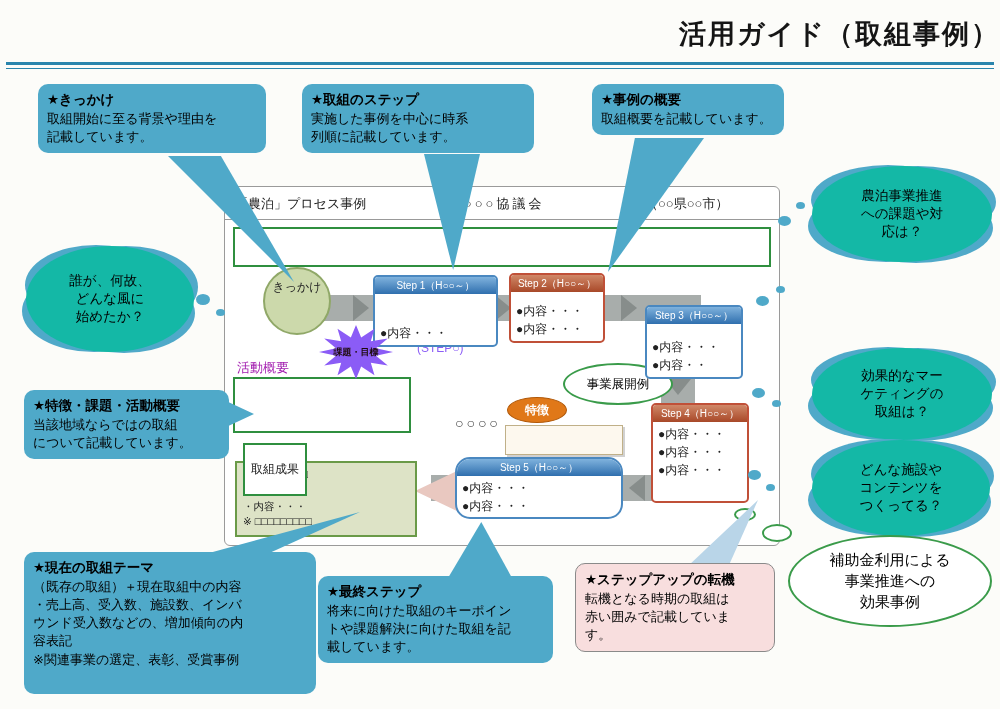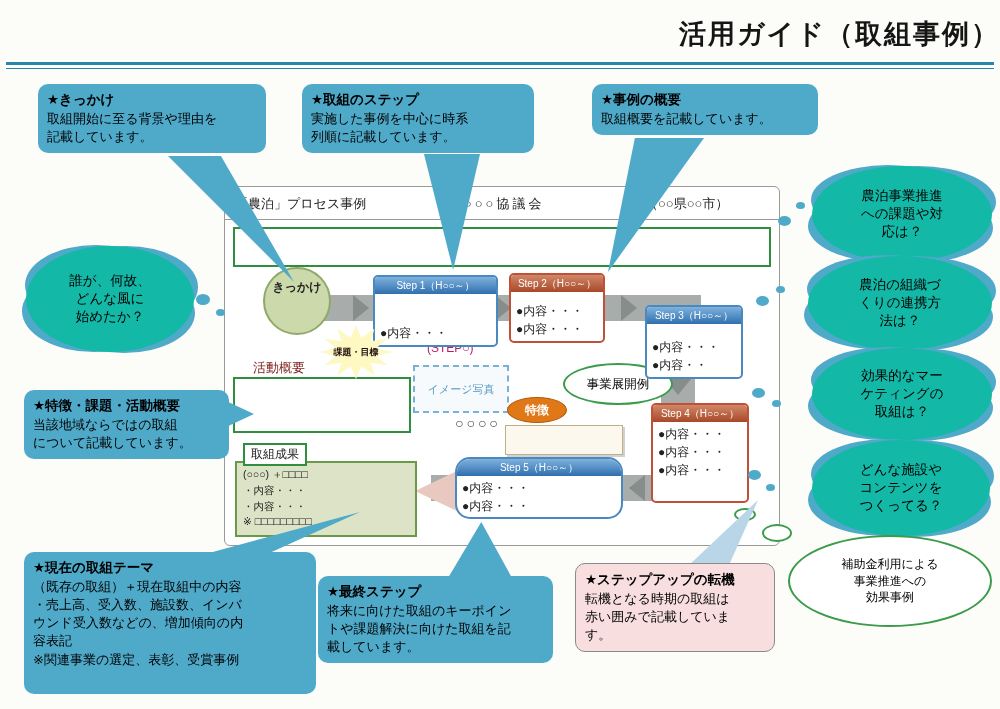--- a/index.html
+++ b/index.html
@@ -21,40 +21,40 @@
 .tail-kikkake { left:168px; top:156px; width:126px; height:126px; clip-path:polygon(0 0,42% 0,100% 100%); }
 .tail-steps   { left:424px; top:154px; width:56px;  height:116px; clip-path:polygon(0 0,100% 0,52% 100%); }
 .tail-gaiyo   { left:608px; top:138px; width:96px;  height:134px; clip-path:polygon(28% 0,100% 0,0 100%); }
 .tail-tokucho { left:224px; top:400px; width:30px;  height:28px;  clip-path:polygon(0 0,100% 50%,0 100%); }
 .tail-genzai  { left:198px; top:512px; width:162px; height:44px;  clip-path:polygon(0 100%,40% 100%,100% 0); }
 .tail-saishu  { left:448px; top:522px; width:64px;  height:56px;  clip-path:polygon(0 100%,100% 100%,52% 0); }
 .tail-stepup  { left:688px; top:500px; width:70px;  height:66px;  clip-path:polygon(0 100%,58% 100%,100% 0); background:#b9d5e8; }
 
 .co-kikkake { left:38px;  top:84px;  width:228px; }
 .co-steps   { left:302px; top:84px;  width:232px; }
-.co-gaiyo   { left:592px; top:84px;  width:226px; }
+.co-gaiyo   { left:592px; top:84px;  width:192px; }
 .co-tokucho { left:24px;  top:390px; width:205px; }
 .co-genzai  { left:24px;  top:552px; width:292px; height:142px; }
 .co-saishu  { left:318px; top:576px; width:235px; }
 .co-stepup  { left:575px; top:563px; width:200px; }
 
 
 .cloud { position:absolute; background:#14b8a6; border-radius:50%; display:flex; align-items:center; justify-content:center; text-align:center; font-size:13.5px; line-height:1.35; color:#000; z-index:4; white-space:pre-line;
   box-shadow: 16px -12px 0 -12px #4fa9c9, -16px 12px 0 -12px #4fa9c9, -14px -14px 0 -13px #4fa9c9, 14px 14px 0 -13px #4fa9c9; }
 .cloud-who { left:26px;  top:246px; width:168px; height:106px;text-align:center; }
 .cloud-q1  { left:812px; top:166px; width:180px; height:96px; }
 .cloud-q2  { left:808px; top:256px; width:184px; height:94px; }
 .cloud-q3  { left:812px; top:348px; width:180px; height:92px; }
 .cloud-q4  { left:812px; top:440px; width:178px; height:96px; }
 
 .dot  { position:absolute; background:#4fa9c9; border-radius:50%; z-index:3; }
 .gdot { position:absolute; background:#fff; border:2px solid #3a9b4a; border-radius:50%; z-index:3; }
 
 
-.oval-green { position:absolute; left:788px; top:535px; width:204px; height:92px; border:2px solid #3a9b4a; border-radius:50%; background:#fff; display:flex; align-items:center; justify-content:center; text-align:center; font-size:12px; line-height:1.4; white-space:pre-line; z-index:4; }
+.oval-green { position:absolute; left:788px; top:535px; width:204px; height:92px; border:2px solid #3a9b4a; border-radius:50%; background:#fff; display:flex; align-items:center; justify-content:center; text-align:center; font-size:15px; line-height:1.4; white-space:pre-line; z-index:4;font-family:Liberation Serif, serif; }
 
 
 .panel { position:absolute; left:224px; top:186px; width:556px; height:360px; background:#fff; border:1px solid #9a9a9a; border-radius:6px; z-index:1; }
 .panel > div, .panel > span { position:absolute; }
 .p-head-left   { left:10px;  top:8px; font-size:13px; color:#222; }
 .p-head-center { left:228px; top:8px; font-size:13px; letter-spacing:3px; color:#222; }
 .p-head-right  { left:420px; top:8px; font-size:13px; color:#222; }
 .p-headline { left:0; top:32px; width:100%; border-top:1px solid #999; }
 .p-overview { left:8px; top:40px; width:538px; height:40px; border:2px solid #2f8f3f; background:#fff; }
 
@@ -63,35 +63,35 @@
 .road-v  { left:436px; top:108px; width:34px;  height:206px; }
 .road-h2 { left:206px; top:288px; width:264px; height:26px; }
 .rarrow { background:#878d8b; z-index:2; }
 .arr-r1 { left:128px; top:108px; width:16px; height:26px; clip-path:polygon(0 0,100% 50%,0 100%); }
 .arr-r2 { left:270px; top:108px; width:16px; height:26px; clip-path:polygon(0 0,100% 50%,0 100%); }
 .arr-r3 { left:396px; top:108px; width:16px; height:26px; clip-path:polygon(0 0,100% 50%,0 100%); }
 .arr-d1 { left:440px; top:192px; width:26px; height:16px; clip-path:polygon(0 0,100% 0,50% 100%); }
 .arr-l1 { left:404px; top:288px; width:16px; height:26px; clip-path:polygon(100% 0,0 50%,100% 100%); }
 .big-arrow { left:190px; top:276px; width:54px; height:56px; background:#e9c8c0; clip-path:polygon(100% 4%,100% 96%,0 50%); z-index:2; }
 
-.kikkake-circle { left:38px; top:80px; width:68px; height:68px; border-radius:50%; background:#ccd9ab; border:2px solid #90a868; z-index:3; display:flex; justify-content:center; padding-top:10px; font-size:12px; font-weight:bold; color:#222; }
-
-.burst { left:94px; top:138px; width:74px; height:54px; background:#fef9c3; z-index:4; display:flex; align-items:center; justify-content:center; font-size:9px; font-weight:bold; color:#1d0a0a;
+.kikkake-circle { left:38px; top:80px; width:68px; height:68px; border-radius:50%; background:#ccd9ab; border:2px solid #90a868; z-index:3; display:flex; justify-content:center; padding-top:10px; font-size:12px; font-weight:normal; color:#222; }
+
+.burst { left:94px; top:138px; width:74px; height:54px; background:#8b5cf6; z-index:4; display:flex; align-items:center; justify-content:center; font-size:9px; font-weight:bold; color:#1d0a0a;
   clip-path:polygon(100% 50%,77% 57%,93% 75%,70% 70%,75% 93%,57% 77%,50% 100%,43% 77%,25% 93%,30% 70%,7% 75%,23% 57%,0 50%,23% 43%,7% 25%,30% 30%,25% 7%,43% 23%,50% 0,57% 23%,75% 7%,70% 30%,93% 25%,77% 43%); }
 
-.step-note { left:202px; top:154px; font-size:12px; color:#be185d; z-index:3; }
+.step-note { left:192px; top:154px; font-size:12px; color:#8b5cf6; z-index:3; }
 .image-box { left:188px; top:178px; width:96px; height:48px; border:2px dashed #7ab0d4; color:#5a9cc8; font-size:11px; display:flex; align-items:center; justify-content:center; background:#f6fafc; z-index:2; }
 .tenkai-oval { left:338px; top:176px; width:110px; height:42px; border:2px solid #3a9b4a; border-radius:50%; background:#fff; display:flex; align-items:center; justify-content:center; font-size:12.5px; z-index:3; }
 .tokucho-oval { left:282px; top:210px; width:60px; height:26px; background:#e07818; border:1px solid #b05808; border-radius:50%; color:#fff; font-size:12px; font-weight:bold; display:flex; align-items:center; justify-content:center; z-index:4; }
 .circles-text { left:230px; top:228px; font-size:14px; letter-spacing:3px; color:#444; z-index:3; }
 .plain-box { left:280px; top:238px; width:118px; height:30px; background:#fdf8ee; border:1px solid #c0b088; box-shadow:2px 2px 0 rgba(0,0,0,0.18); z-index:3; }
 
-.katsudo-label { left:28px; top:172px; font-size:13px; color:#7f1d1d; z-index:2; }
+.katsudo-label { left:12px; top:172px; font-size:13px; color:#a21caf; z-index:2; }
 .katsudo-box { left:8px; top:190px; width:178px; height:56px; border:2px solid #2f8f3f; background:#fff; z-index:2; }
-.seika-label { left:18px; top:256px; font-size:12px; border:2px solid #2f8f3f; padding:1px 6px; background:#fff; z-index:3; color:#222; }
+.seika-label { left:18px; top:256px; font-size:12px; border:2px solid #2f8f3f; padding:16px 6px; background:#fff; z-index:3; color:#222; }
 .seika-box { left:10px; top:274px; width:182px; height:76px; background:#dde3c6; border:2px solid #6a9a48; z-index:2; padding:4px 6px; font-size:10.5px; line-height:1.5; color:#222; }
 .seika-box span { display:block; }
 
 .step { position:absolute; border-radius:5px; background:#fff; z-index:3; display:flex; flex-direction:column; overflow:hidden; }
 .step .sh { height:17px; color:#fff; font-size:10px; text-align:center; line-height:17px; }
 .step .sb { flex:1; padding:3px 5px; font-size:12px; line-height:1.5; display:flex; flex-direction:column; color:#222; }
 .step .sb span { display:block; }
 .step.blue { border:2px solid #4a88c0; }
 .step.blue .sh { background:linear-gradient(#7fb2dd,#2f6fae); }
 .step.red { border:2px solid #c05038; }
@@ -162,23 +162,20 @@
 トや課題解決に向けた取組を記
 載しています。</div>
   </div>
 
   <div class="cloud cloud-who">誰が、何故、
 どんな風に
 始めたか？</div>
   <div class="cloud cloud-q1">農泊事業推進
 への課題や対
 応は？</div>
-  <div class="cloud cloud-q2">農泊の組織づ
-くりの連携方
-法は？</div>
   <div class="cloud cloud-q3">効果的なマー
 ケティングの
 取組は？</div>
   <div class="cloud cloud-q4">どんな施設や
 コンテンツを
 つくってる？</div>
 
   <div class="dot" style="left:196px;top:294px;width:14px;height:11px;"></div>
   <div class="dot" style="left:216px;top:309px;width:9px;height:7px;"></div>
   <div class="dot" style="left:778px;top:216px;width:13px;height:10px;"></div>
@@ -209,21 +206,20 @@
     <div class="rarrow arr-r1" style="position:absolute;"></div>
     <div class="rarrow arr-r2" style="position:absolute;"></div>
     <div class="rarrow arr-r3" style="position:absolute;"></div>
     <div class="rarrow arr-d1" style="position:absolute;"></div>
     <div class="rarrow arr-l1" style="position:absolute;"></div>
     <div class="big-arrow"></div>
 
     <div class="kikkake-circle">きっかけ</div>
     <div class="burst">課題・目標</div>
     <span class="step-note">(STEP○)</span>
-    <div class="image-box">イメージ写真</div>
     <div class="tenkai-oval">事業展開例</div>
     <div class="tokucho-oval">特徴</div>
     <span class="circles-text">○○○○</span>
     <div class="plain-box"></div>
 
     <span class="katsudo-label">活動概要</span>
     <div class="katsudo-box"></div>
     <span class="seika-label">取組成果</span>
     <div class="seika-box">
       <span>(○○○) ＋□□□□</span>

